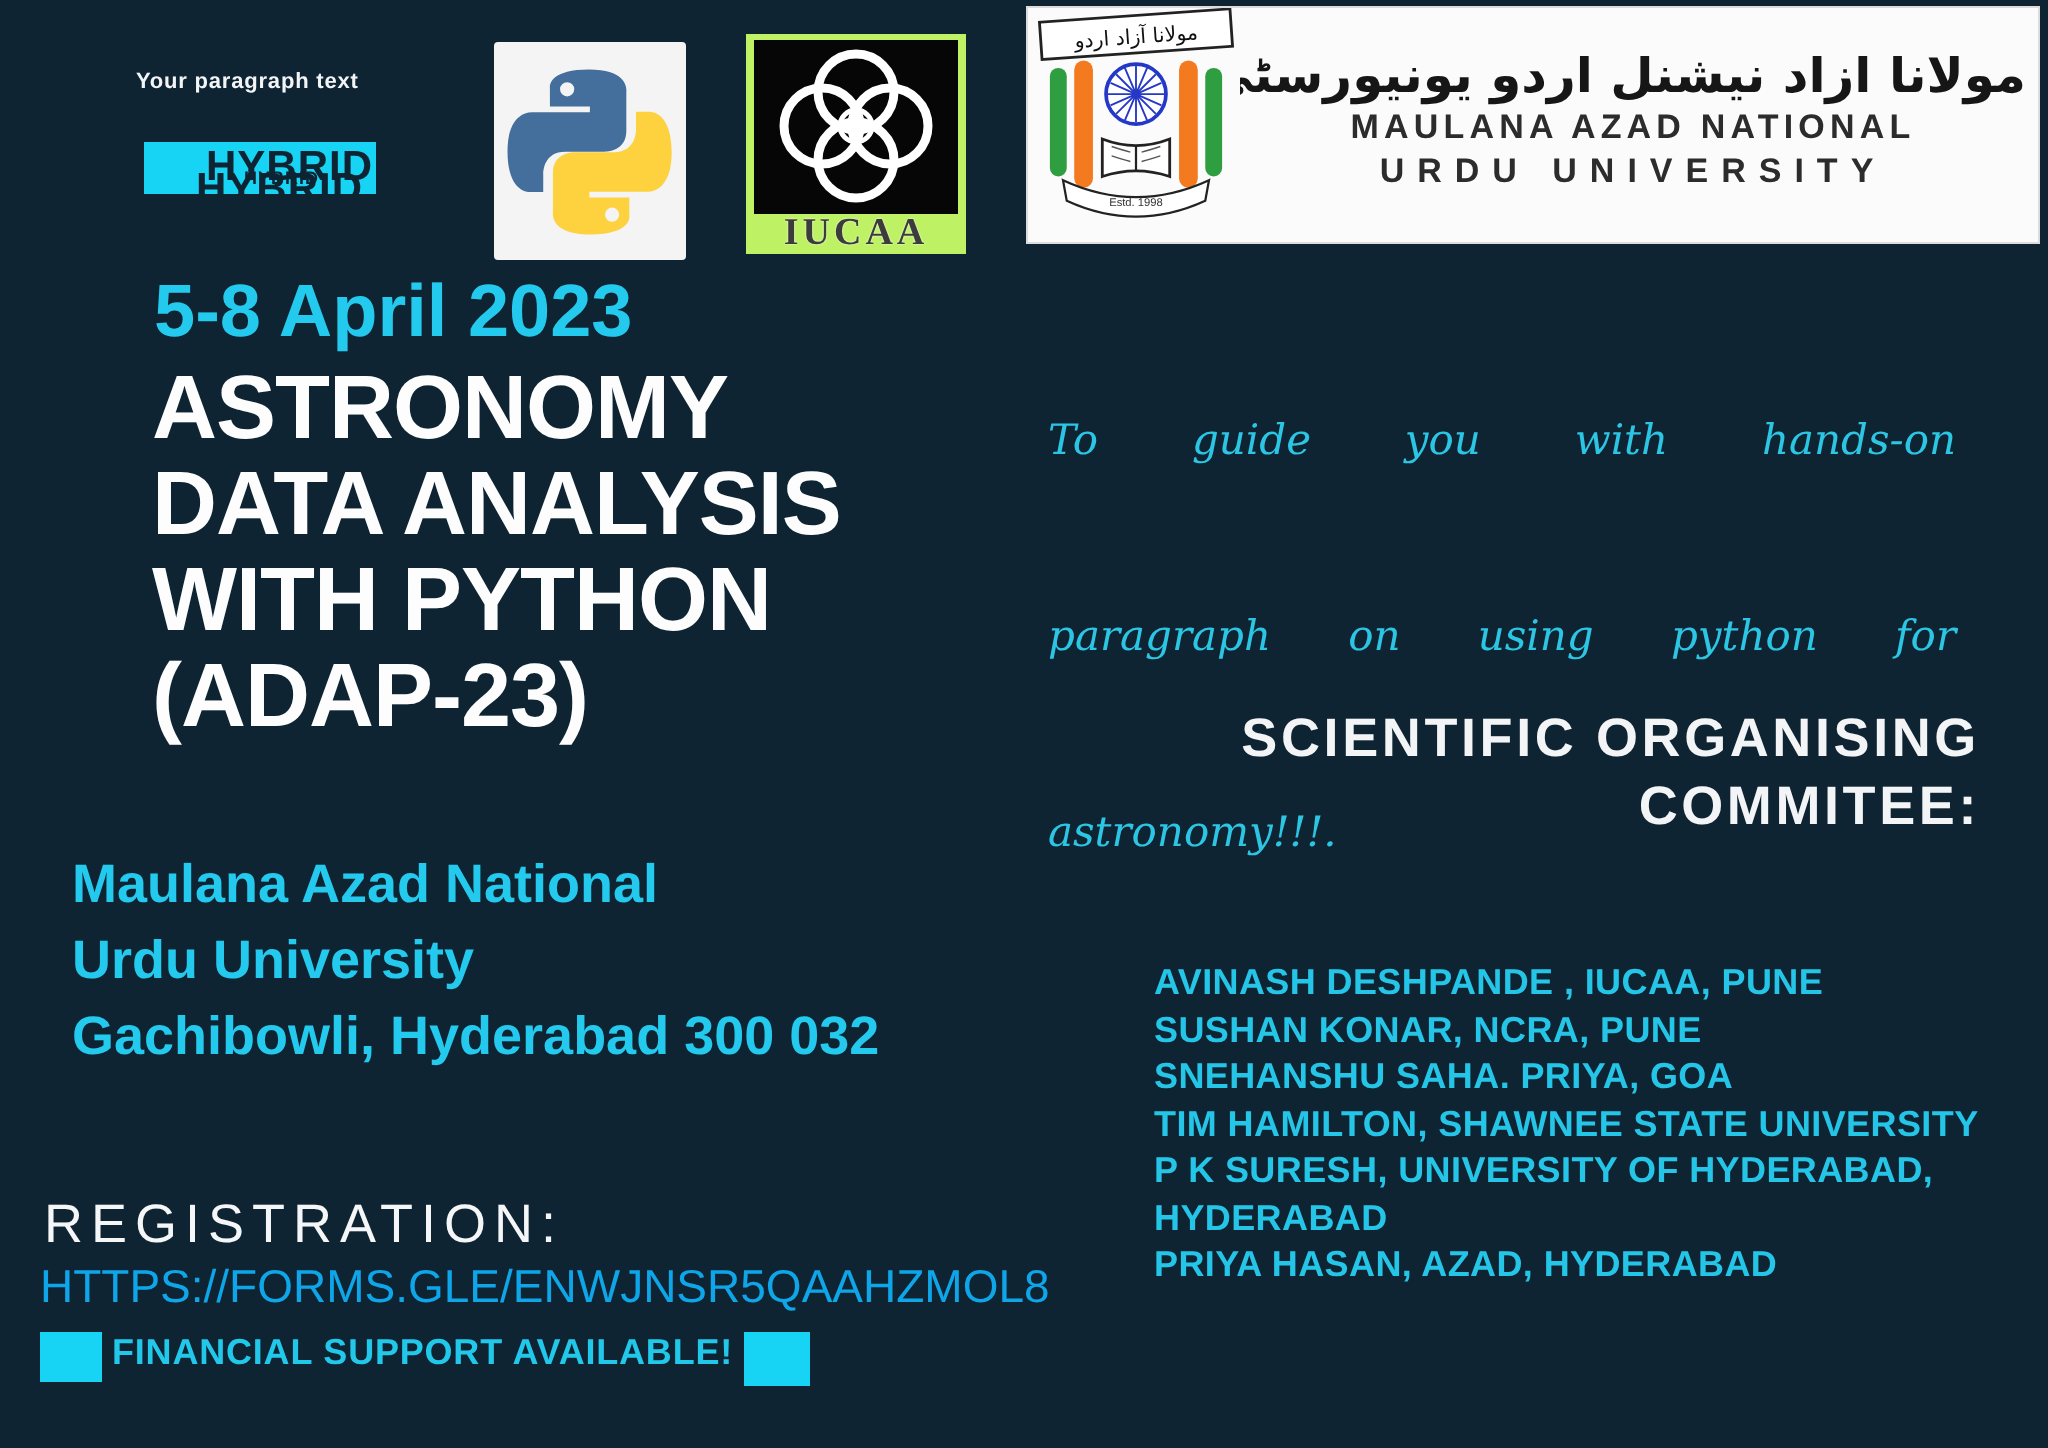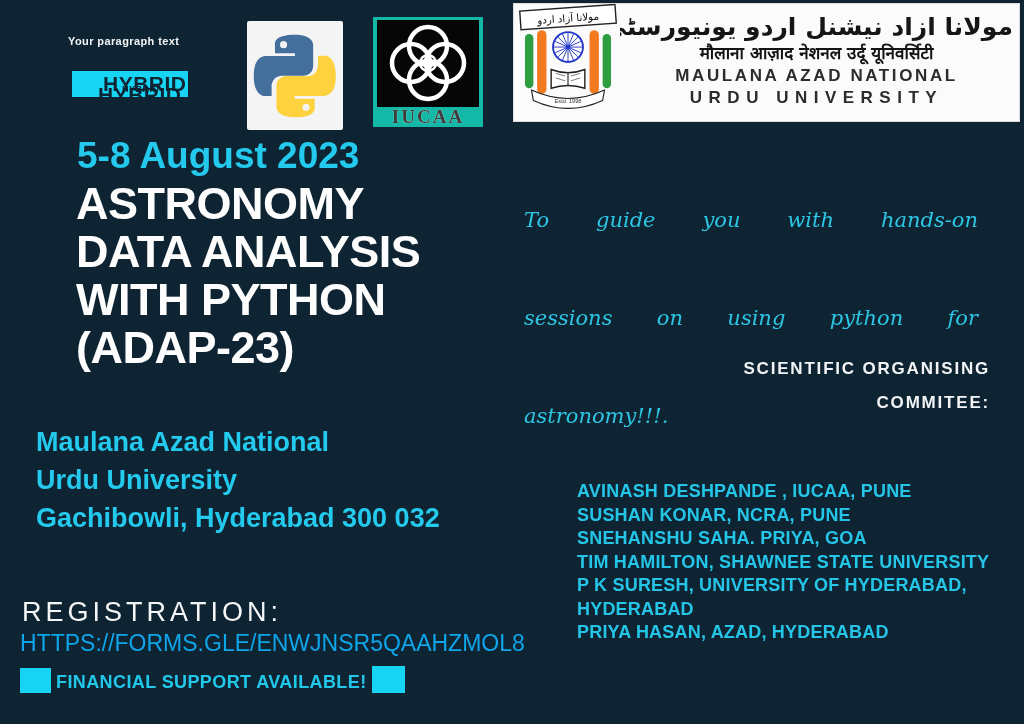--- a/index.html
+++ b/index.html
@@ -28,21 +28,21 @@
   .hybrid-2{left:98px;top:83px;}
   .hybrid-3{left:122px;top:84px;font-size:9px;}
   
   .python-card{
     position:absolute;left:247px;top:21px;width:96px;height:109px;
     background:#f4f4f4;border-radius:2px;
     display:flex;align-items:center;justify-content:center;
   }
   .iucaa-card{
     position:absolute;left:373px;top:17px;width:110px;height:110px;
-    background:#14b8a6;display:flex;flex-direction:column;align-items:center;
+    background:#bef264;display:flex;flex-direction:column;align-items:center;
     padding:0;box-sizing:border-box;
   }
   .iucaa-black{width:102px;height:87px;margin-top:3px;}
   .iucaa-label{
     font-family:"Liberation Serif",serif;font-weight:700;
     font-size:19px;letter-spacing:2px;color:#3c3c3c;line-height:20px;
     text-shadow:0 0 1px #fff;
   }
   
   .univ-header{
@@ -91,40 +91,40 @@
     text-underline-offset:6px;
     text-decoration-thickness:2px;white-space:nowrap;
   }
   .registration-url{
     position:absolute;left:20px;top:630px;
     color:#0ea5e9;font-size:23px;font-weight:400;letter-spacing:0px;
     white-space:nowrap;cursor:pointer;
   }
   .financial-row{
     position:absolute;left:20px;top:666px;
-    display:flex;align-items:flex-end;gap:5px;
+    display:flex;align-items:flex-start;gap:5px;
   }
   .cyan-square{background:#17d4f4;}
   .sq-left{width:31px;height:25px;}
   .sq-right{width:33px;height:27px;}
   .financial-text{
     color:#22c8ea;font-size:18px;font-weight:700;letter-spacing:.4px;
     white-space:nowrap;
   }
   
   .quote{
     position:absolute;left:524px;top:196px;width:454px;
     font-family:"DejaVu Serif","Liberation Serif",serif;font-style:italic;
     color:#2cc6e4;font-size:21px;line-height:49px;font-weight:500;
   }
   .quote-line{text-align:justify;}
   .quote-line.j::after{content:"";display:inline-block;width:100%;}
   .soc-heading{
     position:absolute;right:34px;top:352px;width:460px;
-    color:#f2f4f6;font-size:17px;line-height:34px;font-weight:600;
+    color:#f2f4f6;font-size:27px;line-height:34px;font-weight:600;
     letter-spacing:1.8px;text-align:right;
   }
   .committee{
     position:absolute;left:577px;top:480px;
     color:#25c5e8;font-size:18px;line-height:23.5px;font-weight:700;
     letter-spacing:.2px;
   }
 </style>
 </head>
 <body>
@@ -185,44 +185,43 @@
 
       <path d="M37 70 Q55 77 73 70 L73 90 Q55 84 37 90 Z" fill="#fff" stroke="#222" stroke-width="1.5"></path>
       <line x1="55" y1="74" x2="55" y2="87" stroke="#222" stroke-width="1.2"></line>
       <path d="M42 74 Q48 76 52 77 M42 79 Q48 81 52 82 M58 77 Q62 76 68 74 M58 82 Q62 81 68 79" stroke="#555" stroke-width=".8" fill="none"></path>
 
       <path d="M16 92 Q55 110 94 92 L92 103 Q55 120 18 103 Z" fill="#fff" stroke="#222" stroke-width="1.2"></path>
       <text x="55" y="106" text-anchor="middle" font-size="6" fill="#333">Estd. 1998</text>
     </svg>
     <div class="univ-text">
       <div class="univ-urdu">مولانا آزاد نیشنل اردو یونیورسٹی</div>
-      <div class="univ-hindi">मौलाना आज़ाद नेशनल उर्दू यूनिवर्सिटी</div>
       <div class="univ-en1">MAULANA AZAD NATIONAL</div>
       <div class="univ-en2">URDU UNIVERSITY</div>
     </div>
   </div>
 
-  <div class="date-line">5-8 August 2023</div>
+  <div class="date-line">5-8 April 2023</div>
 
   <div class="main-title">
     <div>ASTRONOMY</div>
     <div>DATA ANALYSIS</div>
     <div>WITH PYTHON</div>
     <div>(ADAP-23)</div>
   </div>
 
   <div class="venue">
     <div>Maulana Azad National</div>
     <div>Urdu University</div>
     <div>Gachibowli, Hyderabad 300 032</div>
   </div>
 
   <div class="quote">
     <div class="quote-line j">To guide you with hands-on</div>
-    <div class="quote-line j">sessions on using python for</div>
+    <div class="quote-line j">paragraph on using python for</div>
     <div class="quote-line">astronomy!!!.</div>
   </div>
 
   <div class="soc-heading">
     <div>SCIENTIFIC ORGANISING</div>
     <div>COMMITEE:</div>
   </div>
 
   <div class="committee">
     <div>AVINASH DESHPANDE , IUCAA, PUNE</div>

